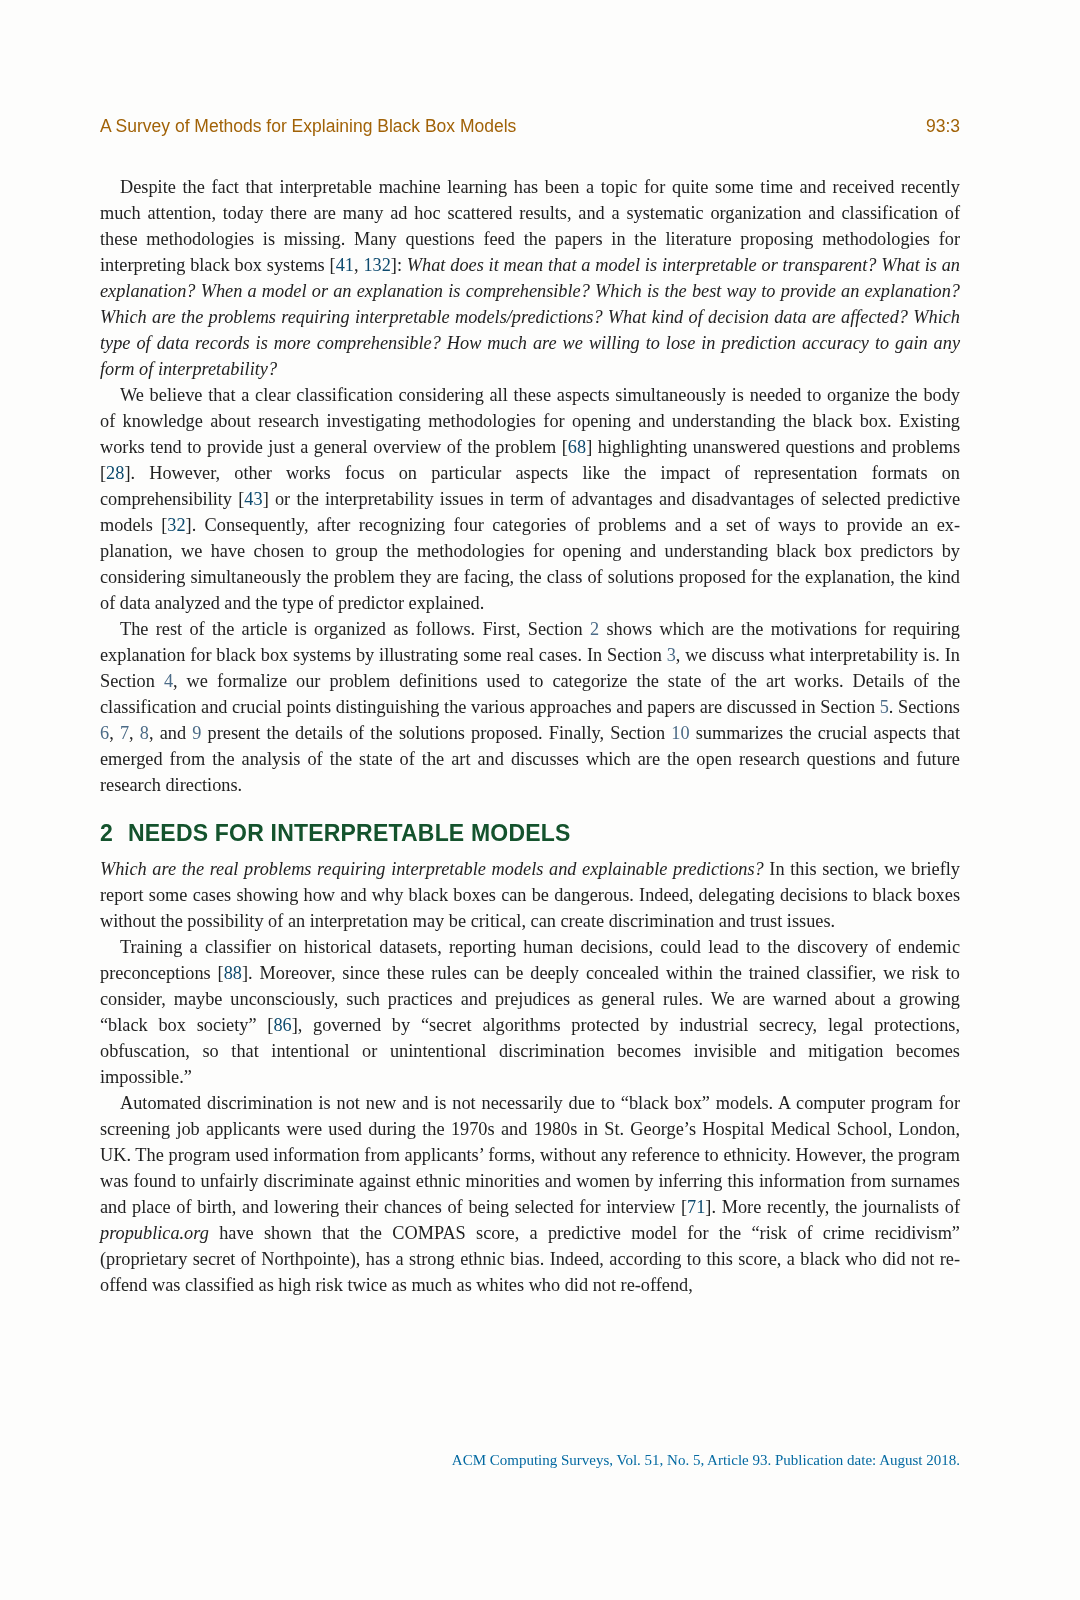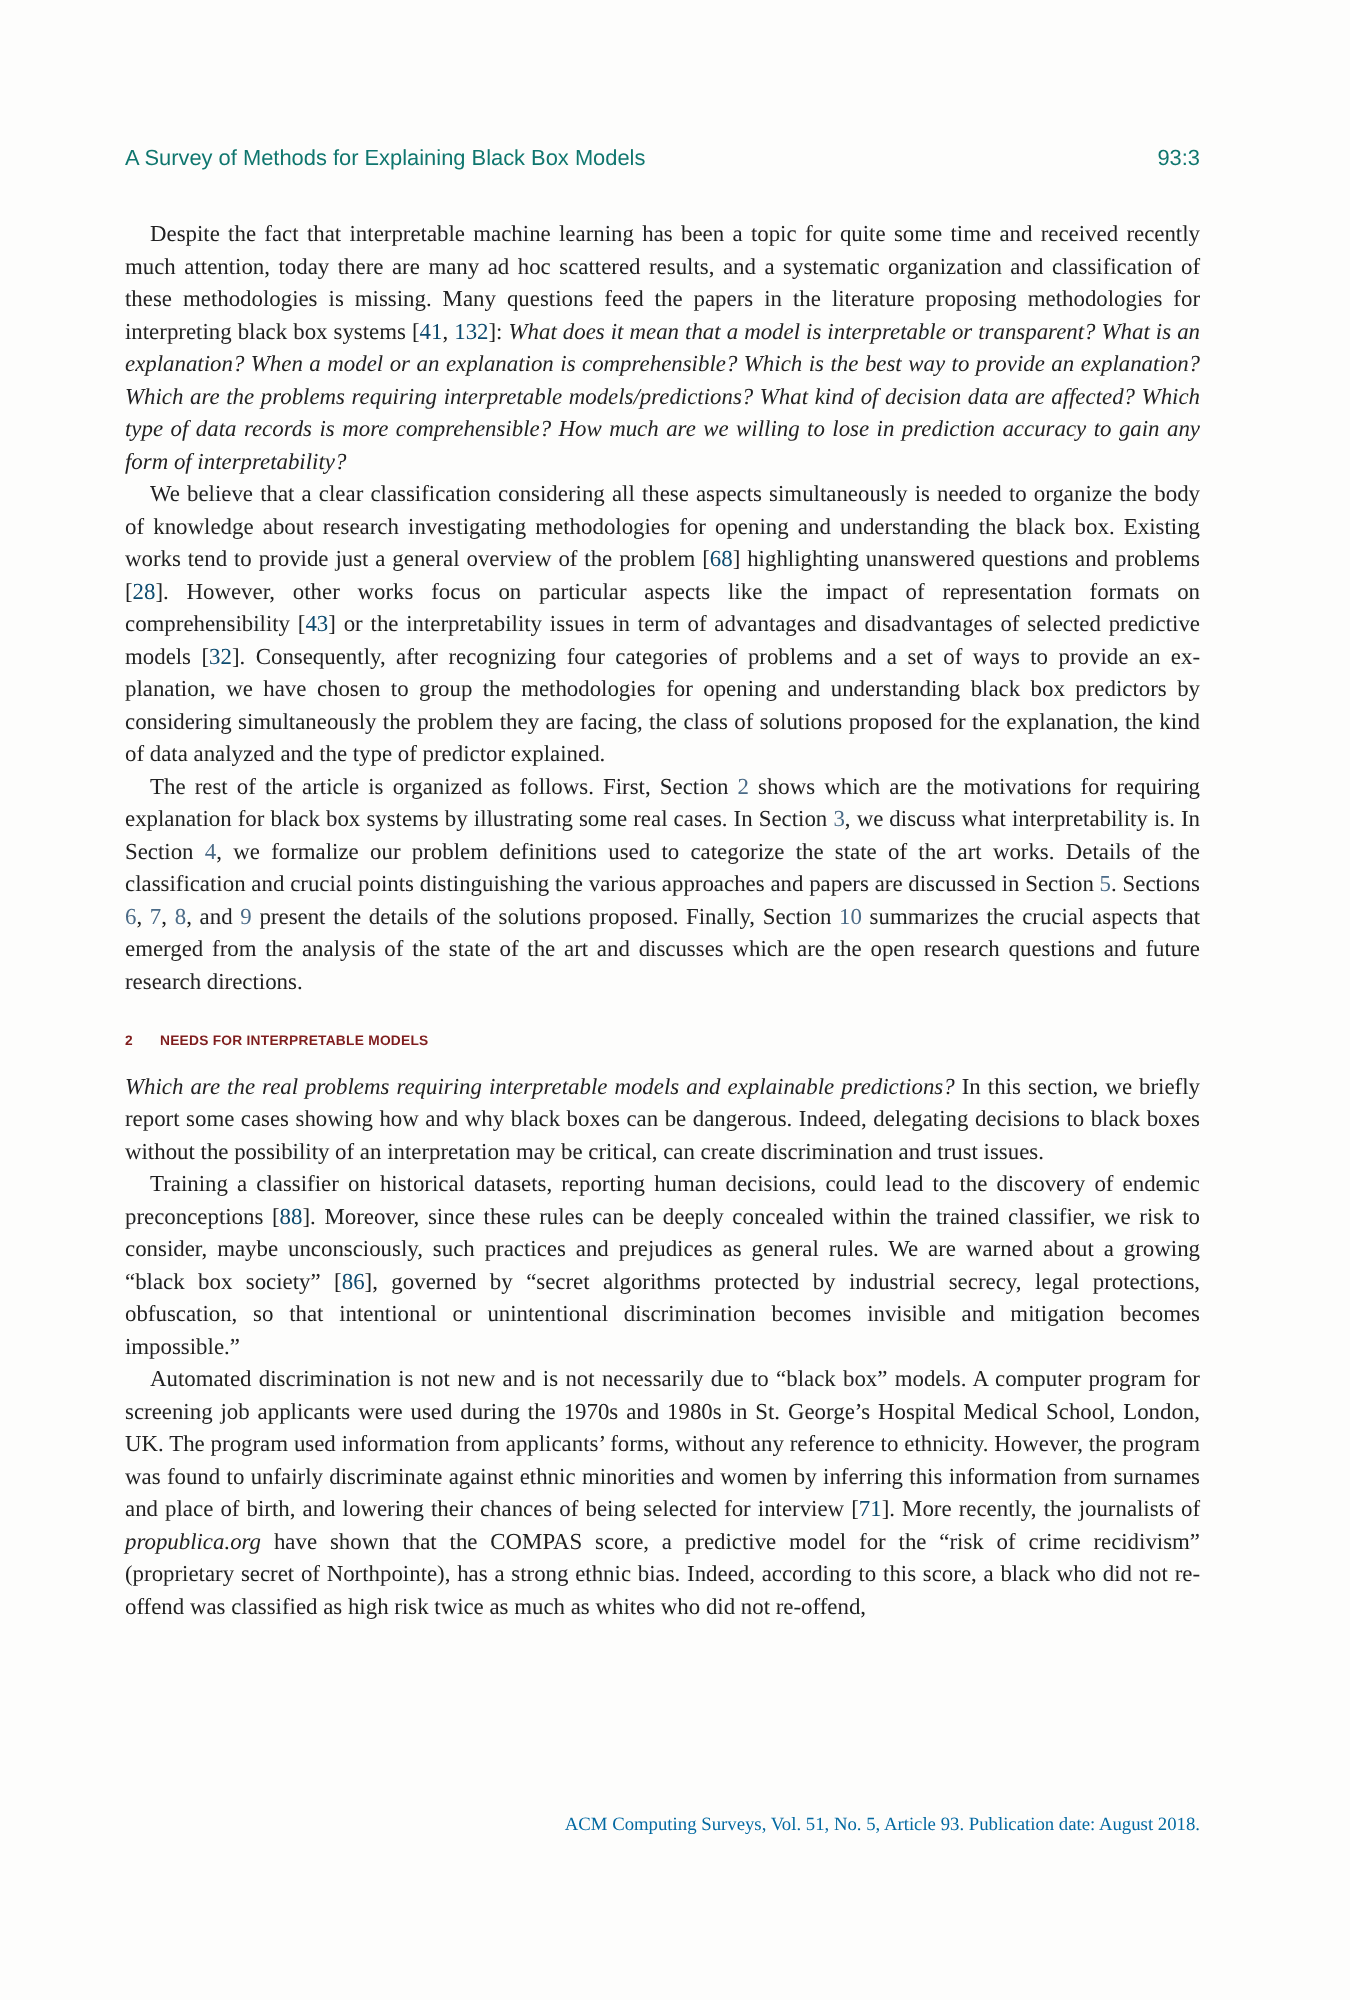--- a/index.html
+++ b/index.html
@@ -3,32 +3,32 @@
 <meta charset="utf-8">
 <style>
   html, body { margin: 0; padding: 0; }
   body {
     width: 1080px; height: 1600px; background: #fdfdfc; position: relative; overflow: hidden;
     font-family: "Liberation Serif", "DejaVu Serif", serif; color: #222;
   }
   .page { position: absolute; left: 100px; top: 116px; width: 860px; }
   .running-head {
     display: flex; justify-content: space-between; align-items: baseline;
-    font-family: "Liberation Sans", "DejaVu Sans", sans-serif; font-size: 17.5px; color: #0f766e;
+    font-family: "Liberation Sans", "DejaVu Sans", sans-serif; font-size: 17.5px; color: #a16207;
     height: 30px;
   }
   .body { margin-top: 28px; font-size: 18.3px; line-height: 26px; text-align: justify; hyphens: manual; }
   .body p { margin: 0; text-indent: 20px; }
   .body p.noindent { text-indent: 0; margin-top: 10px; }
   .cite { color: #0c4a6e; }
   .ref { color: #4a6a86; }
   em { }
   .section-heading {
-    font-family: "Liberation Sans", "DejaVu Sans", sans-serif; font-weight: bold; font-size: 11px;
-    margin: 22px 0 6px 0; color: #7f1d1d; letter-spacing: 0.2px;
+    font-family: "Liberation Sans", "DejaVu Sans", sans-serif; font-weight: bold; font-size: 23px;
+    margin: 22px 0 6px 0; color: #14532d; letter-spacing: 0.2px;
   }
   .section-heading .num { display: inline-block; width: 28px; }
   .footer {
     position: absolute; right: 120px; top: 1452px;
     font-size: 15px; color: #0369a1;
   }
 </style>
 </head>
 <body>
 

